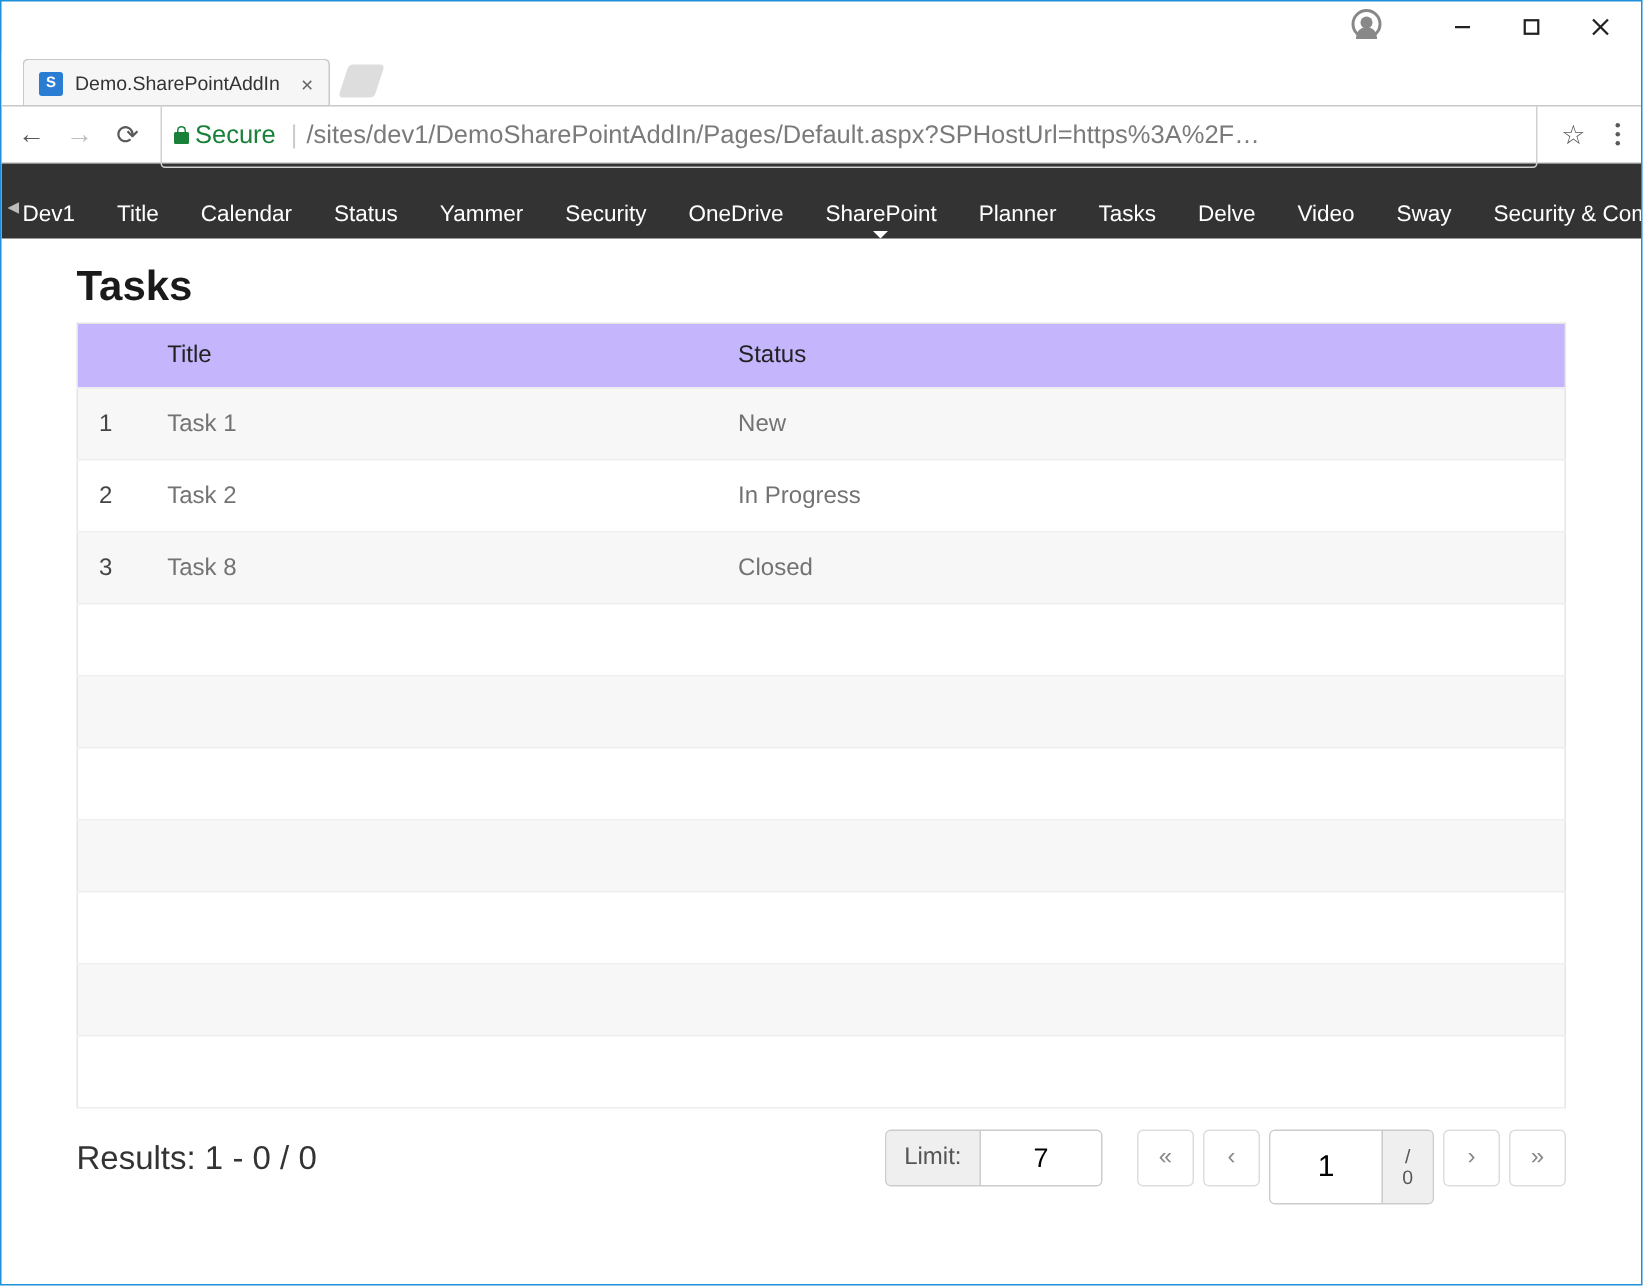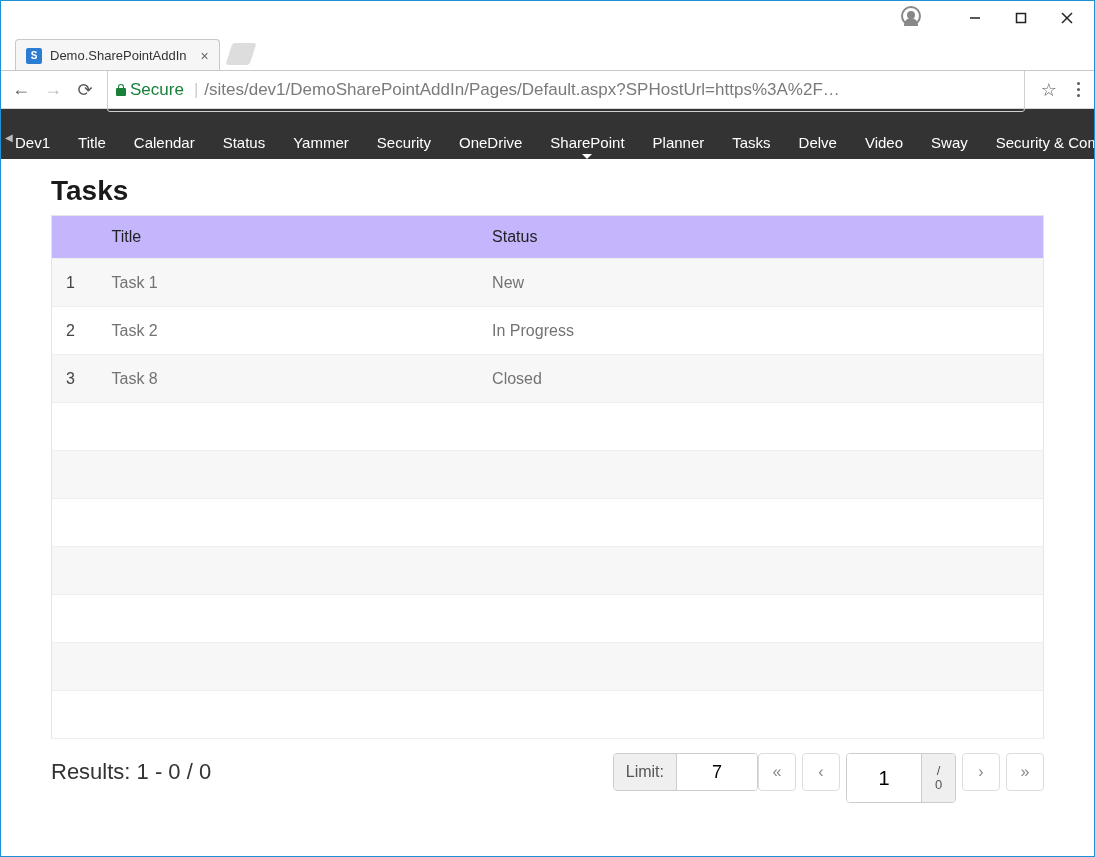--- a/index.html
+++ b/index.html
@@ -54,21 +54,21 @@
   table.tasks th, table.tasks td { text-align:left; padding:12px 14px; border-bottom:1px solid #eee; }
   table.tasks th { font-weight:400; color:#222; background:#c4b5fd; }
   table.tasks th.num, table.tasks td.num { width:46px; color:#444; }
   table.tasks tbody tr:nth-child(odd) td { background:#f7f7f7; }
   table.tasks tbody tr:nth-child(even) td { background:#fff; }
   table.tasks td { color:#737373; height:48px; }
 
   
   .footer { display:flex; align-items:center; margin-top:14px; }
   .results { font-size:22px; color:#333; }
-  .right { margin-left:auto; display:flex; align-items:center; gap:0; }
+  .right { margin-left:auto; display:flex; align-items:center; gap:23px; }
   .limitbox { display:flex; border:1px solid #ccc; border-radius:4px; overflow:hidden; height:38px; }
   .limitbox .lbl { background:#efefef; padding:0 12px; display:flex; align-items:center; color:#555; border-right:1px solid #ccc; font-size:16px; }
   .limitbox input { width:80px; border:none; text-align:center; font-size:18px; }
   .pager { display:flex; gap:6px; align-items:stretch; height:38px; }
   .pg-btn { width:38px; border:1px solid #ddd; border-radius:4px; display:flex; align-items:center; justify-content:center; color:#888; font-size:16px; background:#fff; }
   .page-ind { display:flex; border:1px solid #ccc; border-radius:4px; overflow:hidden; height:50px; }
   .page-ind input { width:74px; border:none; text-align:center; font-size:20px; }
   .page-ind .tot { background:#efefef; border-left:1px solid #ccc; width:34px; display:flex; flex-direction:column; align-items:center; justify-content:center; font-size:13px; color:#555; line-height:1.1; }
 </style>
 </head>

